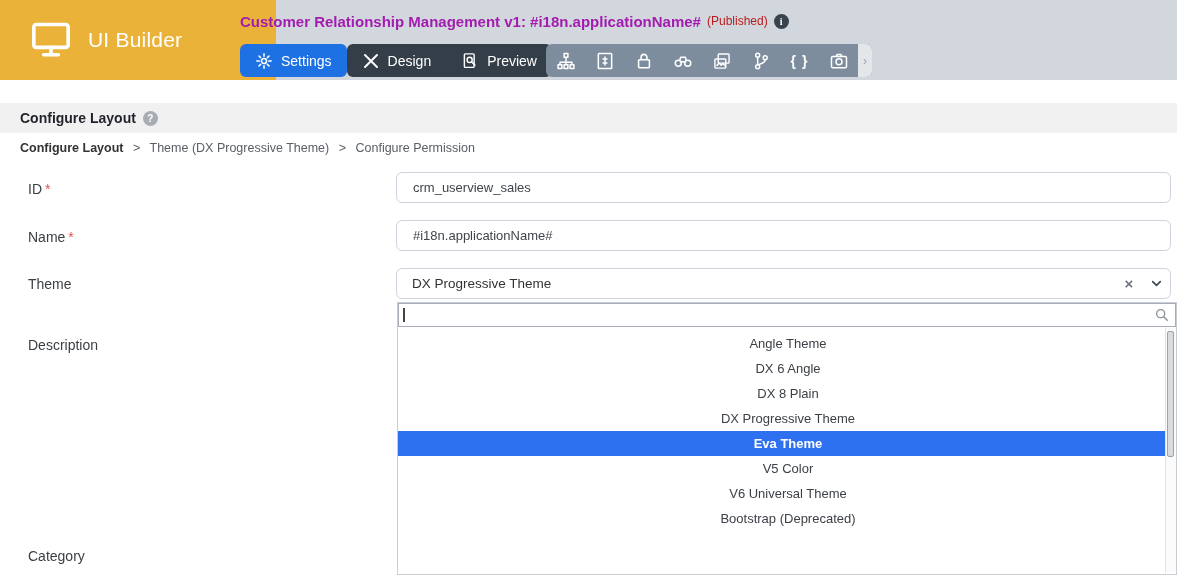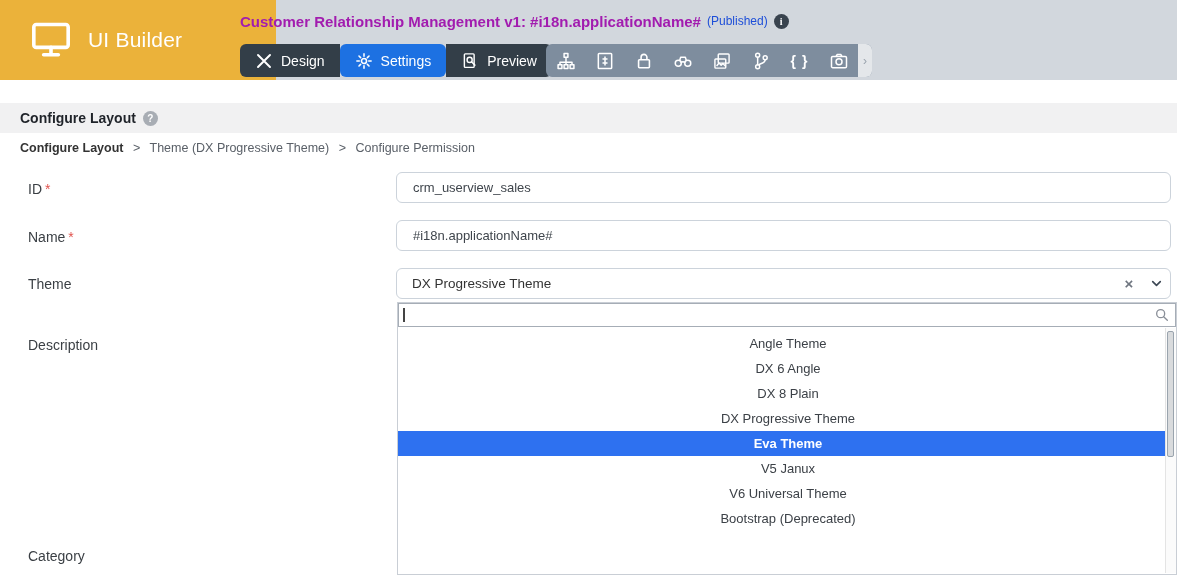--- a/index.html
+++ b/index.html
@@ -15,21 +15,21 @@
   #app{position:relative;width:1177px;height:577px;background:#fff;overflow:hidden;}
 
   
   .header{position:absolute;left:0;top:0;width:1177px;height:80px;background:var(--header-gray);}
   .brand{position:absolute;left:0;top:0;width:276px;height:80px;background:var(--brand-yellow);
          display:flex;align-items:center;gap:16px;padding-left:30px;}
   .brand svg{width:42px;height:36px;}
   .brand-title{color:#fff;font-size:21px;letter-spacing:.2px;}
   .titlebar{position:absolute;left:240px;top:10px;height:22px;display:flex;align-items:center;gap:6px;white-space:nowrap;}
   .app-title{font-size:15px;font-weight:bold;color:#a21caf;}
-  .published{font-size:12px;color:#1d4ed8;}
+  .published{font-size:12px;color:#b91c1c;}
   .info-icon{display:inline-block;width:15px;height:15px;border-radius:50%;background:#39434e;color:#fff;
              font-size:10px;font-weight:bold;text-align:center;line-height:15px;font-family:"Liberation Serif",serif;cursor:pointer;}
   .btn-group{position:absolute;left:240px;top:44px;height:33px;display:flex;}
   .nav-btn{height:33px;border:none;display:flex;align-items:center;gap:8px;padding:0 15px;
            color:#fff;font-size:14px;font-family:"Liberation Sans",sans-serif;cursor:pointer;}
   .nav-btn.dark{background:var(--dark-button);}
   .nav-btn.first{border-radius:6px 0 0 6px;}
   .nav-btn.last{border-radius:0 6px 6px 0;}
   .nav-btn.active{background:var(--accent-blue);border-radius:6px;}
   .nav-btn svg{width:18px;height:18px;}
@@ -92,32 +92,32 @@
       <span class="brand-title">UI Builder</span>
     </div>
 
     <div class="titlebar">
       <span class="app-title">Customer Relationship Management v1: #i18n.applicationName#</span>
       <span class="published">(Published)</span>
       <span class="info-icon">i</span>
     </div>
 
     <div class="btn-group">
-      <button class="nav-btn dark first">
-        <svg viewBox="0 0 24 24" fill="none" stroke="#fff" stroke-width="2.6" stroke-linecap="round">
-          <path d="M4 4 L20 20 M20 4 L4 20"></path>
-        </svg>
-        <span>Design</span>
-      </button>
       <button class="nav-btn active">
         <svg viewBox="0 0 24 24" fill="none" stroke="#fff" stroke-width="2.1" stroke-linecap="round">
           <circle cx="12" cy="12" r="3.4"></circle>
           <path d="M12 2.5v3.2M12 18.3v3.2M2.5 12h3.2M18.3 12h3.2M5.3 5.3l2.2 2.2M16.5 16.5l2.2 2.2M18.7 5.3l-2.2 2.2M7.5 16.5l-2.2 2.2"></path>
         </svg>
         <span>Settings</span>
+      </button>
+      <button class="nav-btn dark first">
+        <svg viewBox="0 0 24 24" fill="none" stroke="#fff" stroke-width="2.6" stroke-linecap="round">
+          <path d="M4 4 L20 20 M20 4 L4 20"></path>
+        </svg>
+        <span>Design</span>
       </button>
       <button class="nav-btn dark last">
         <svg viewBox="0 0 24 24" fill="none" stroke="#fff" stroke-width="1.9" stroke-linecap="round" stroke-linejoin="round">
           <rect x="4.5" y="2.5" width="13" height="18" rx="1.2"></rect>
           <circle cx="11.5" cy="10.5" r="3.4"></circle>
           <line x1="14" y1="13" x2="18.5" y2="17.5"></line>
         </svg>
         <span>Preview</span>
       </button>
     </div>
@@ -226,21 +226,21 @@
         <circle cx="10" cy="10" r="6"></circle>
           <line x1="14.5" y1="14.5" x2="20" y2="20"></line>
       </svg>
     </div>
     <div class="dd-list">
         <div class="dd-option">Angle Theme</div>
         <div class="dd-option">DX 6 Angle</div>
         <div class="dd-option">DX 8 Plain</div>
         <div class="dd-option">DX Progressive Theme</div>
         <div class="dd-option selected">Eva Theme</div>
-        <div class="dd-option">V5 Janux</div>
+        <div class="dd-option">V5 Color</div>
         <div class="dd-option">V6 Universal Theme</div>
         <div class="dd-option">Bootstrap (Deprecated)</div>
       </div>
     <div class="dd-scrollbar">
       <div class="dd-thumb"></div>
     </div>
   </div>
 
 </div>
 

